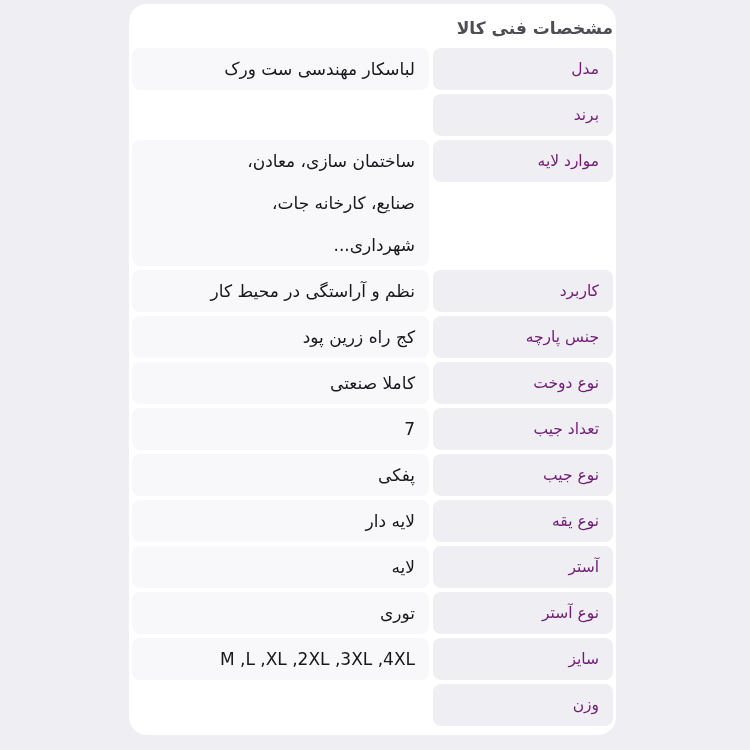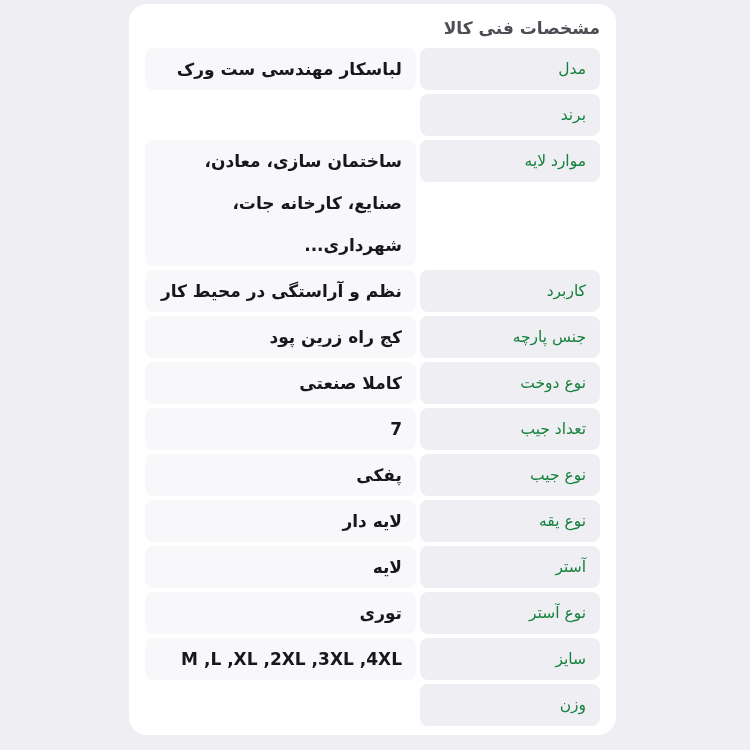--- a/index.html
+++ b/index.html
@@ -14,21 +14,21 @@
   .card {
     position: absolute;
     left: 129px;
     top: 4px;
     width: 487px;
     height: 731px;
     background: #ffffff;
     border-radius: 18px;
     direction: rtl;
     box-sizing: border-box;
-    padding: 0 16px;
+    padding: 0 3px;
   }
   .card-title {
     padding-top: 14px;
     margin-bottom: 9px;
     text-align: right;
     font-size: 17px;
     font-weight: 700;
     color: #4d4d54;
     line-height: 21px;
   }
@@ -41,38 +41,38 @@
   }
   .spec-label {
     flex: 0 0 180px;
     width: 180px;
     height: 42px;
     line-height: 42px;
     background: #efeff3;
     border-radius: 8px;
     box-sizing: border-box;
     padding: 0 14px;
-    color: #15803d;
+    color: #701a75;
     font-size: 15.5px;
     white-space: nowrap;
     overflow: hidden;
   }
   .spec-value {
     flex: 1 1 auto;
     min-height: 42px;
     background: #f8f8fa;
     border-radius: 8px;
     box-sizing: border-box;
     padding: 0 14px;
     display: flex;
     align-items: center;
     justify-content: flex-start; 
     color: #17171c;
     font-size: 17px;
-    font-weight: 700;
+    font-weight: 400;
     line-height: 42px;
     text-align: right;
     white-space: pre-line;
   }
 </style>
 </head>
 <body>
 
 <div class="card">
   <div class="card-title">مشخصات فنی کالا</div>

